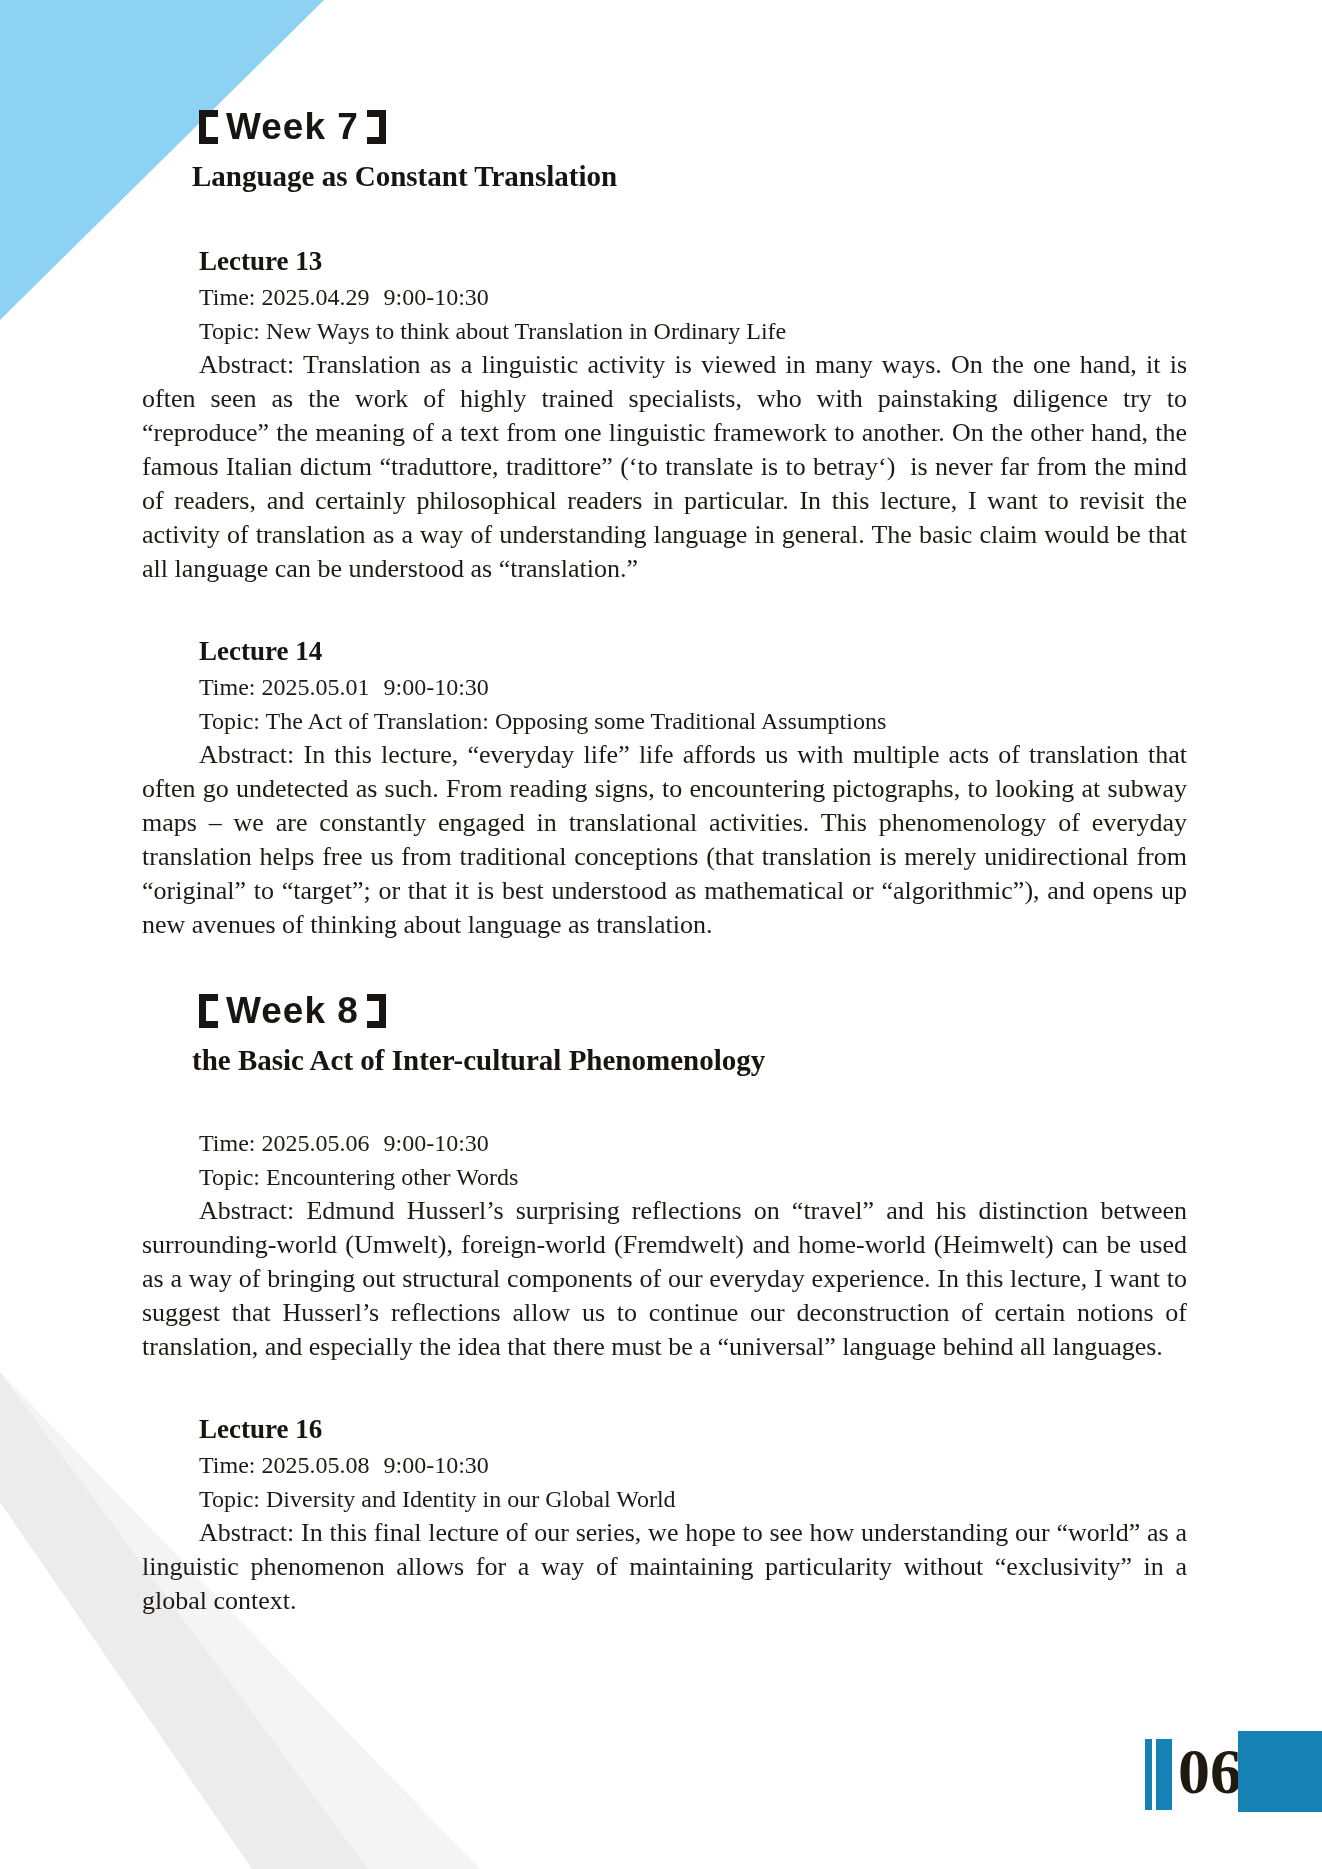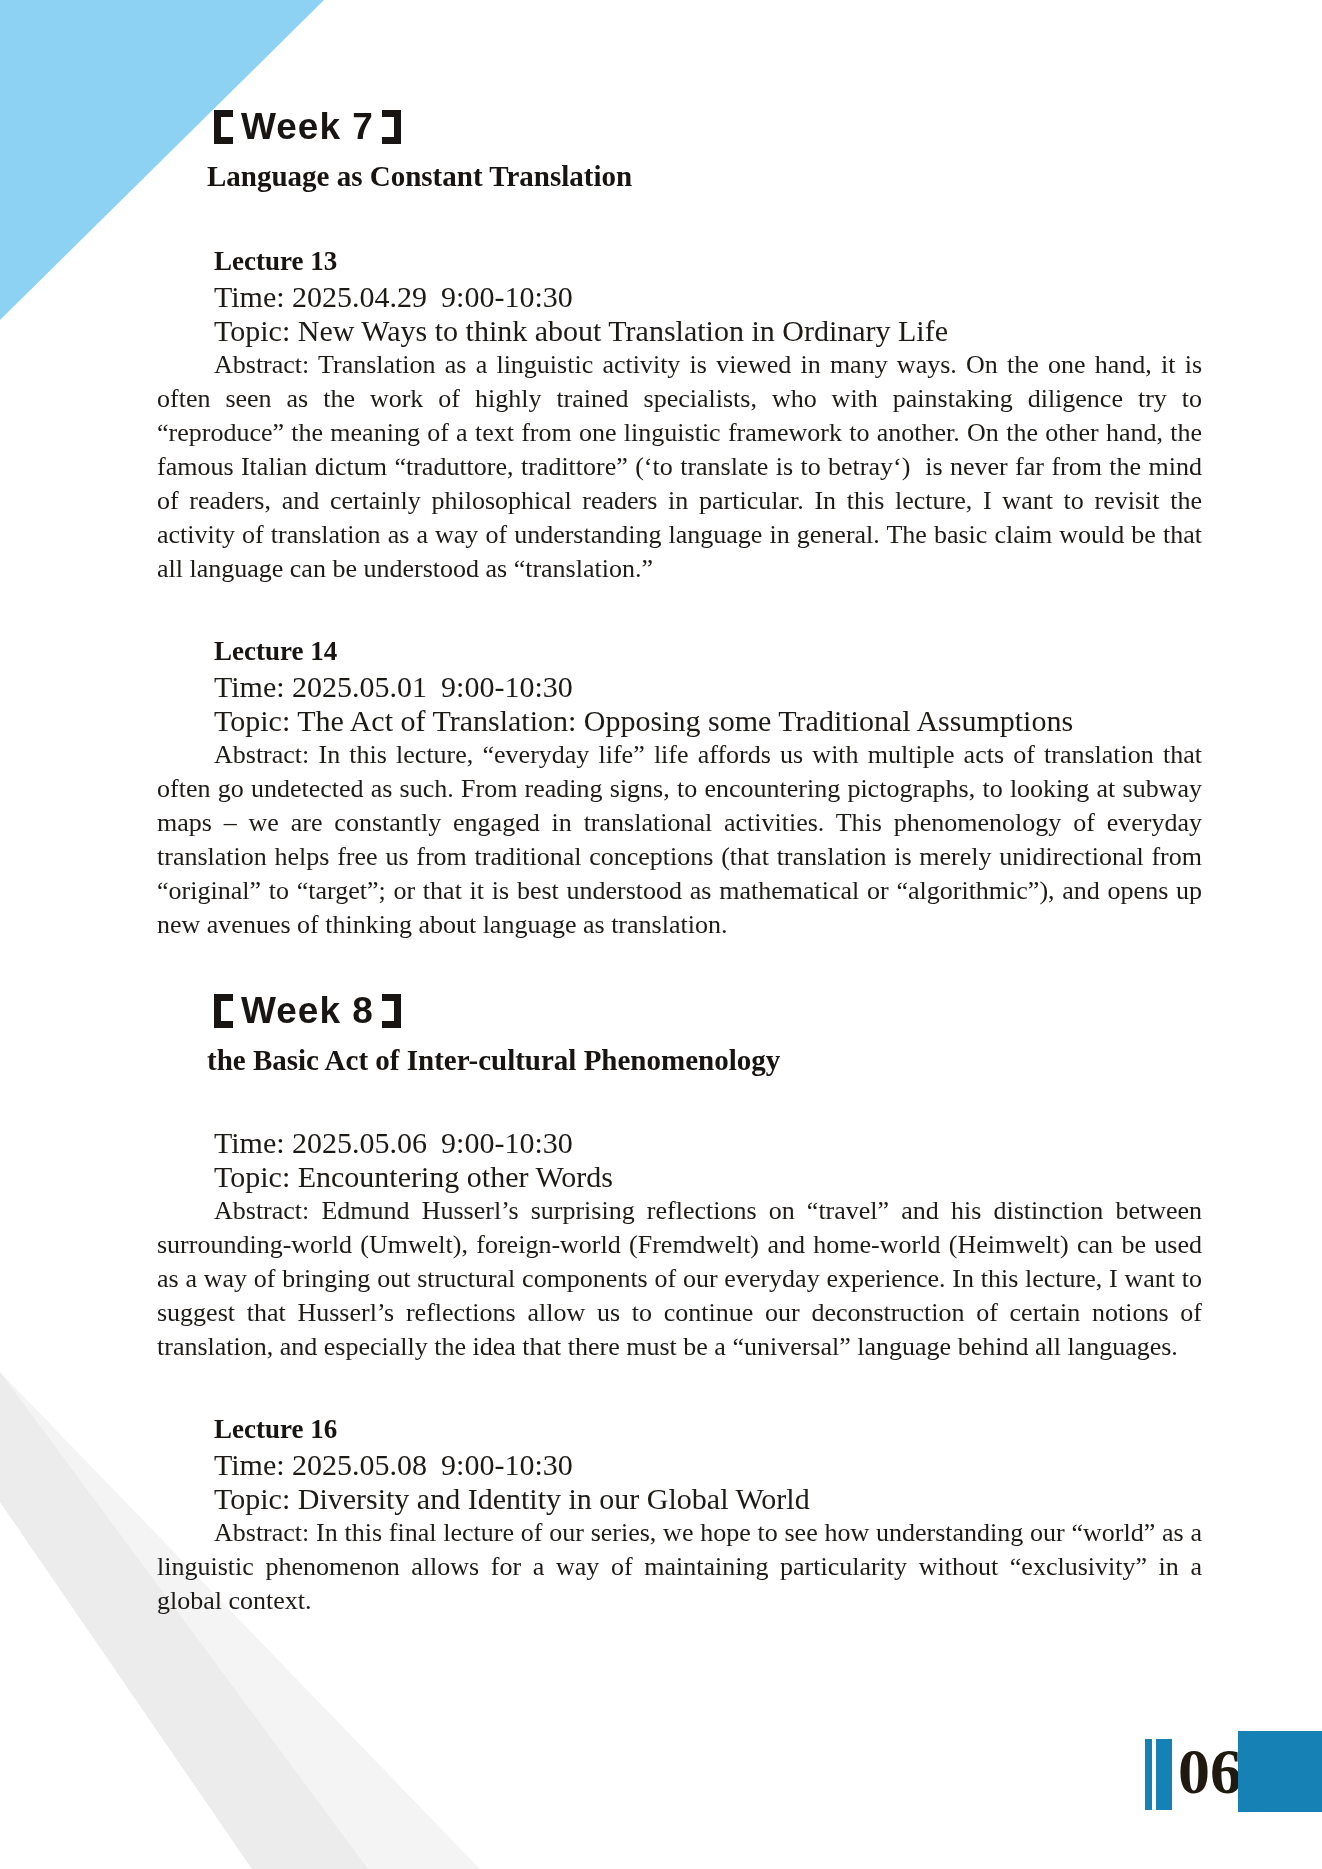--- a/index.html
+++ b/index.html
@@ -15,39 +15,39 @@
   .tri {
     position:absolute; left:0; top:0; width:324px; height:320px;
     background:#8dd2f3;
     clip-path:polygon(0 0, 100% 0, 0 100%);
   }
   
   .band { position:absolute; left:0; top:0; width:1322px; height:1869px; }
   .band-b { background:#f4f4f4; clip-path:polygon(0 1372px, 480px 1869px, 252px 1869px, 0 1502px); }
   .band-a { background:#ececec; clip-path:polygon(0 1372px, 368px 1869px, 252px 1869px, 0 1502px); }
 
-  .content { position:absolute; left:157px; top:104px; width:1045px; }
+  .content { position:absolute; left:142px; top:104px; width:1045px; }
 
   .week {
     display:flex; align-items:center;
     margin:0 0 6px 57px;
     font-family:"Liberation Sans", sans-serif;
     font-size:37px; font-weight:700; letter-spacing:1px;
     color:#191512; line-height:46px;
   }
   .lb { display:inline-block; width:12px; height:20px; box-sizing:content-box; }
   .lb-l { border:7px solid #191512; border-right:none; margin-right:8px; }
   .lb-r { border:7px solid #191512; border-left:none; margin-left:8px; }
 
   .subtitle { margin:0 0 0 50px; font-size:29px; font-weight:700; line-height:40px; color:#181411; }
 
   .lecture { margin-top:46px; }
   .lecture.first { }
   .ltitle { margin-left:57px; font-size:27px; font-weight:700; line-height:38px; color:#181411; }
-  .iline { margin-left:57px; font-size:30px; line-height:34px; }
+  .iline { margin-left:57px; font-size:24px; line-height:34px; }
   .trange { margin-left:14px; }
   .abs {
     margin:0; font-size:26px; line-height:34px;
     text-align:justify; text-indent:57px;
   }
   .sec2 { margin-top:46px; }
 
   
   .pn-bar1 { position:absolute; left:1145px; top:1739px; width:7px;  height:71px; background:#1681b5; }
   .pn-bar2 { position:absolute; left:1156px; top:1739px; width:16px; height:71px; background:#1681b5; }

